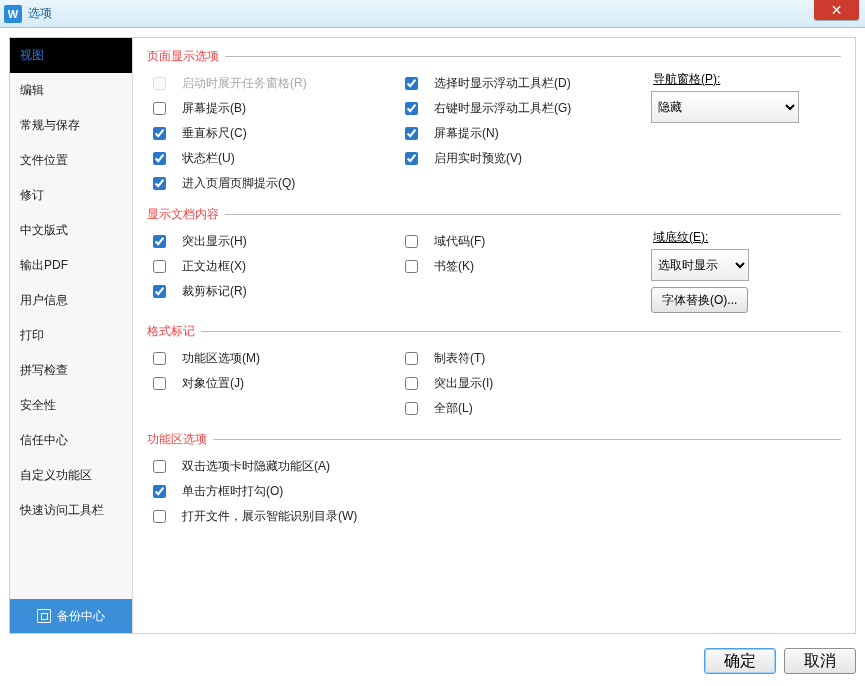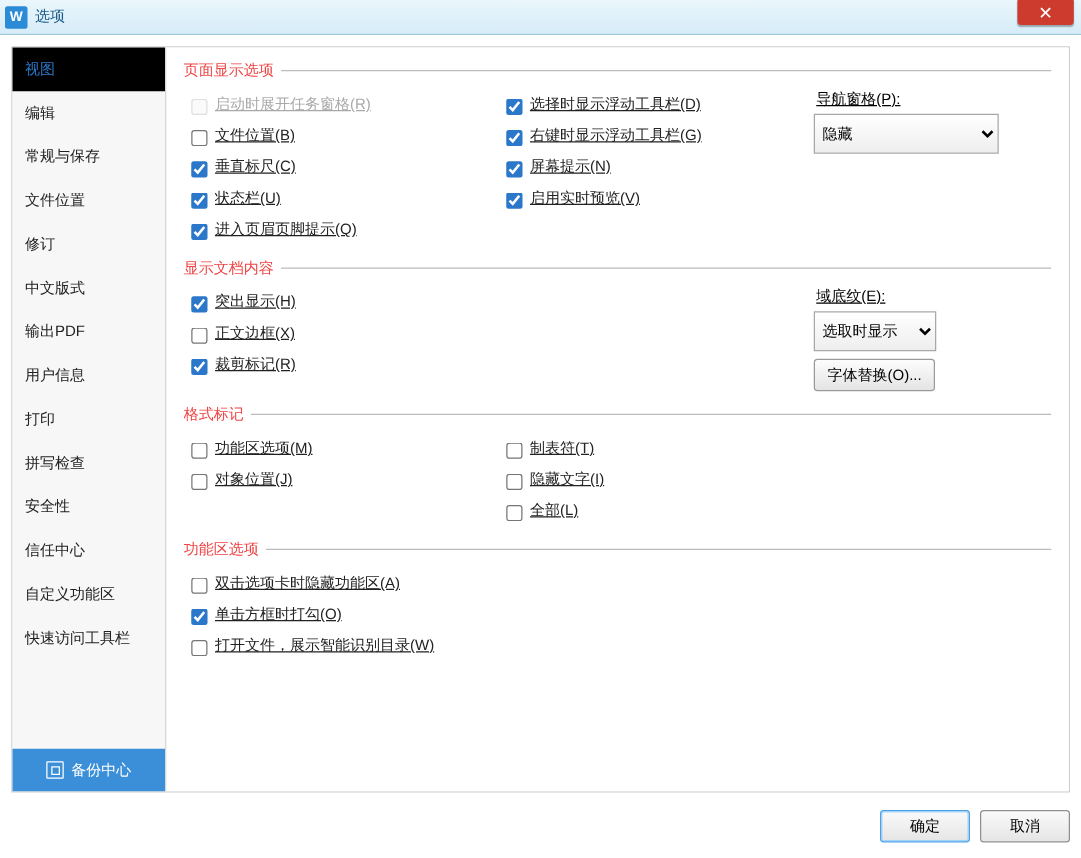--- a/index.html
+++ b/index.html
@@ -109,25 +109,24 @@
   font-size: 12px;
 }
 .group-body {
   display: flex;
   position: relative;
 }
 .col { flex: 1; min-width: 0; }
 .col.extra { flex: 0 0 190px; }
 .check-row {
   display: flex;
-  align-items: flex-end;
-  gap: 6px;
+  align-items: center;
+  gap: 16px;
   padding: 4px 0 4px 6px;
   color: #222;
-  text-decoration: underline;
 }
 .check-row.disabled { color: #a9a9a9; }
 .check-row label { cursor: pointer; white-space: nowrap; }
 input[type="checkbox"] {
   width: 13px; height: 13px;
   accent-color: #2b77c9;
 }
 .check-row.disabled input[type="checkbox"] { opacity: 0.7; }
 .field-label { display: block; margin-bottom: 3px; padding-left: 2px; text-decoration: underline; }
 select, .btn-small {
@@ -157,21 +156,21 @@
   bottom: 12px;
   display: flex;
   gap: 8px;
 }
 .bottom-buttons button {
   width: 72px; height: 26px;
   border: 1px solid #8e8e8e;
   border-radius: 3px;
   background: linear-gradient(#fafafa,#e5e5e5);
   font-family: inherit;
-  font-size: 12px;
+  font-size: 16px;
   cursor: pointer;
   margin-top: 19px;
 }
 .bottom-buttons button.primary {
   border: 1px solid #4a9fe6;
   box-shadow: 0 0 0 1px #9fd3fb inset;
 }
 </style>
 </head>
 <body>
@@ -208,21 +207,21 @@
         <fieldset>
           <legend>页面显示选项</legend>
           <div class="group-body">
             <div class="col">
               <div class="check-row disabled">
                 <input type="checkbox" disabled="" style="">
                 <label>启动时展开任务窗格(R)</label>
               </div>
               <div class="check-row">
                 <input type="checkbox" style="">
-                <label>文件位置(B)</label>
+                <label>屏幕提示(B)</label>
               </div>
               <div class="check-row">
                 <input type="checkbox" checked="" style="">
                 <label>垂直标尺(C)</label>
               </div>
               <div class="check-row">
                 <input type="checkbox" checked="" style="">
                 <label>状态栏(U)</label>
               </div>
               <div class="check-row">
@@ -261,20 +260,30 @@
               </div>
               <div class="check-row">
                 <input type="checkbox" style="">
                 <label>正文边框(X)</label>
               </div>
               <div class="check-row">
                 <input type="checkbox" checked="" style="">
                 <label>裁剪标记(R)</label>
               </div>
             </div>
+            <div class="col">
+              <div class="check-row">
+                <input type="checkbox" style="">
+                <label>域代码(F)</label>
+              </div>
+              <div class="check-row">
+                <input type="checkbox" style="">
+                <label>书签(K)</label>
+              </div>
+            </div>
             <div class="col extra"><span class="field-label">域底纹(E):</span><select class="narrow"><option>选取时显示</option></select><br><button class="btn-small">字体替换(O)...</button></div>
           </div>
         </fieldset>
         <fieldset>
           <legend>格式标记</legend>
           <div class="group-body">
             <div class="col">
               <div class="check-row">
                 <input type="checkbox" style="">
                 <label>功能区选项(M)</label>
@@ -284,21 +293,21 @@
                 <label>对象位置(J)</label>
               </div>
             </div>
             <div class="col">
               <div class="check-row">
                 <input type="checkbox" style="">
                 <label>制表符(T)</label>
               </div>
               <div class="check-row">
                 <input type="checkbox" style="">
-                <label>隐藏文字(I)</label>
+                <label>突出显示(I)</label>
               </div>
               <div class="check-row">
                 <input type="checkbox" style="">
                 <label>全部(L)</label>
               </div>
             </div>
             <div class="col extra"></div>
           </div>
         </fieldset>
         <fieldset>

